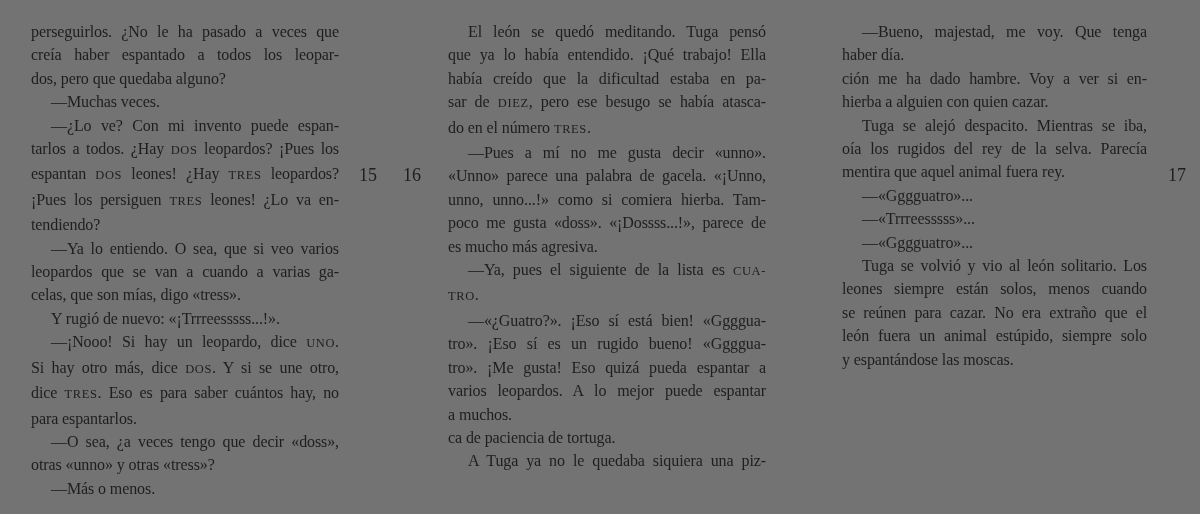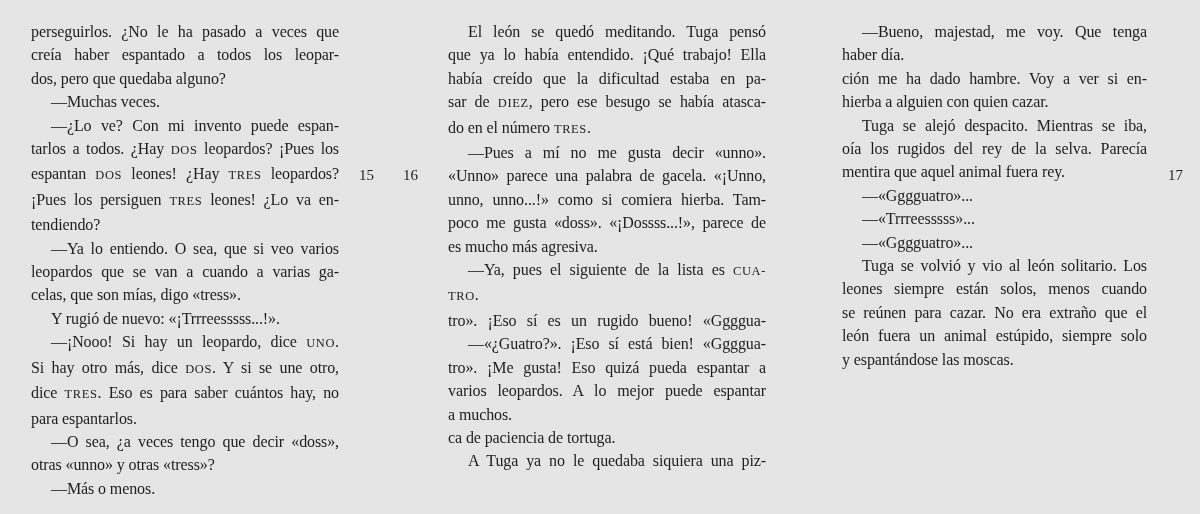--- a/index.html
+++ b/index.html
@@ -4,21 +4,21 @@
 <style>
   html, body {
     margin: 0;
     padding: 0;
     background: #ffffff;
   }
   .page-spread {
     position: relative;
     width: 1200px;
     height: 514px;
-    background: #e5e5e5;
+    background: #737373;
     overflow: hidden;
     font-family: "Liberation Serif", "DejaVu Serif", serif;
     color: #1e1e1e;
     font-size: 16px;
     line-height: 23.4px;
     letter-spacing: -0.1px;
   }
   .page-column {
     position: absolute;
     top: 20px;
@@ -36,21 +36,21 @@
   .line.indent { text-indent: 20px; }
 
   .sc {
     font-size: 0.78em;
     letter-spacing: 0.05em;
   }
 
   .page-number {
     position: absolute;
     top: 164px;
-    font-size: 15px;
+    font-size: 18px;
     line-height: 23.4px;
     color: #1e1e1e;
   }
   #num-15 { left: 359px; }
   #num-16 { left: 403px; }
   #num-17 { left: 1168px; }
 </style>
 </head>
 <body>
 
@@ -108,22 +108,22 @@
         <div class="line just">«Unno» parece una palabra de gacela. «¡Unno,</div>
         <div class="line just">unno, unno...!» como si comiera hierba. Tam-</div>
         <div class="line just">poco me gusta «doss». «¡Dossss...!», parece de</div>
         <div class="line">es mucho más agresiva.</div>
       </div>
       <div class="paragraph">
         <div class="line indent just">—Ya, pues el siguiente de la lista es <span class="sc">CUA-</span></div>
         <div class="line"><span class="sc">TRO</span>.</div>
       </div>
       <div class="paragraph">
+        <div class="line indent just">—«¿Guatro?». ¡Eso sí está bien! «Ggggua-</div>
         <div class="line just">tro». ¡Eso sí es un rugido bueno! «Ggggua-</div>
-        <div class="line indent just">—«¿Guatro?». ¡Eso sí está bien! «Ggggua-</div>
         <div class="line just">tro». ¡Me gusta! Eso quizá pueda espantar a</div>
         <div class="line just">varios leopardos. A lo mejor puede espantar</div>
         <div class="line">a muchos.</div>
       </div>
       <div class="paragraph">
         <div class="line">ca de paciencia de tortuga.</div>
         <div class="line indent just">A Tuga ya no le quedaba siquiera una piz-</div>
       </div>
     </div>
 

